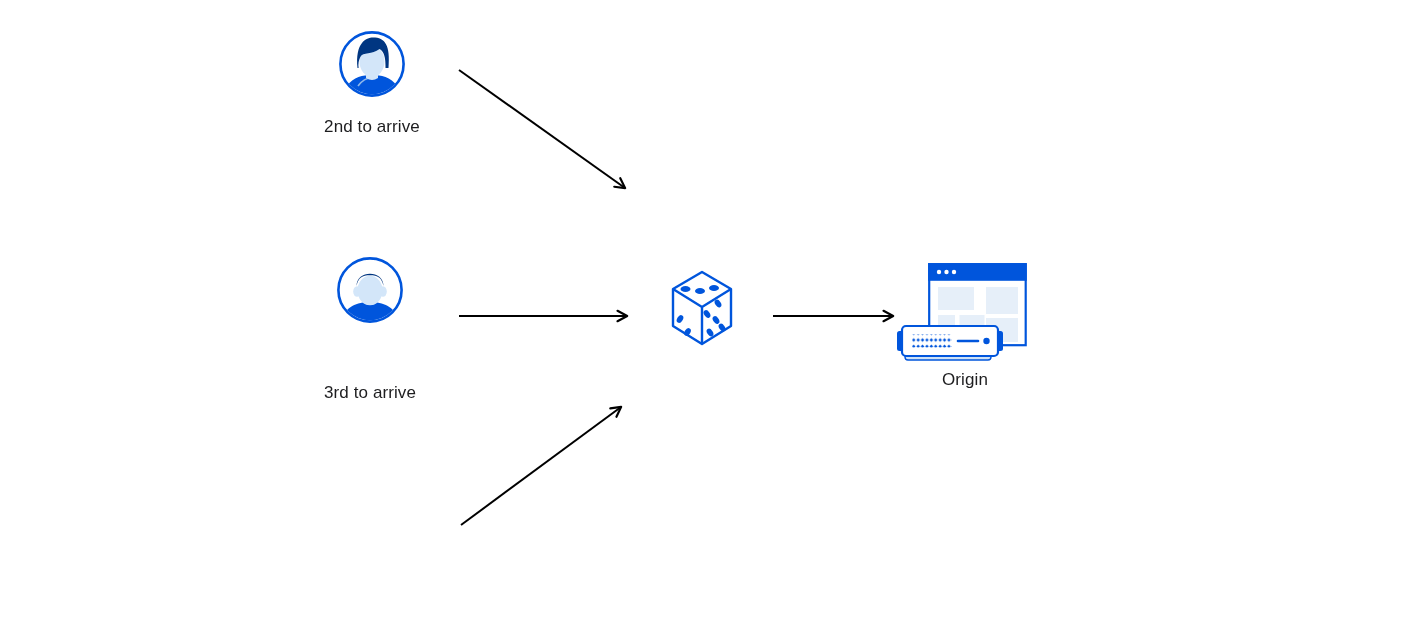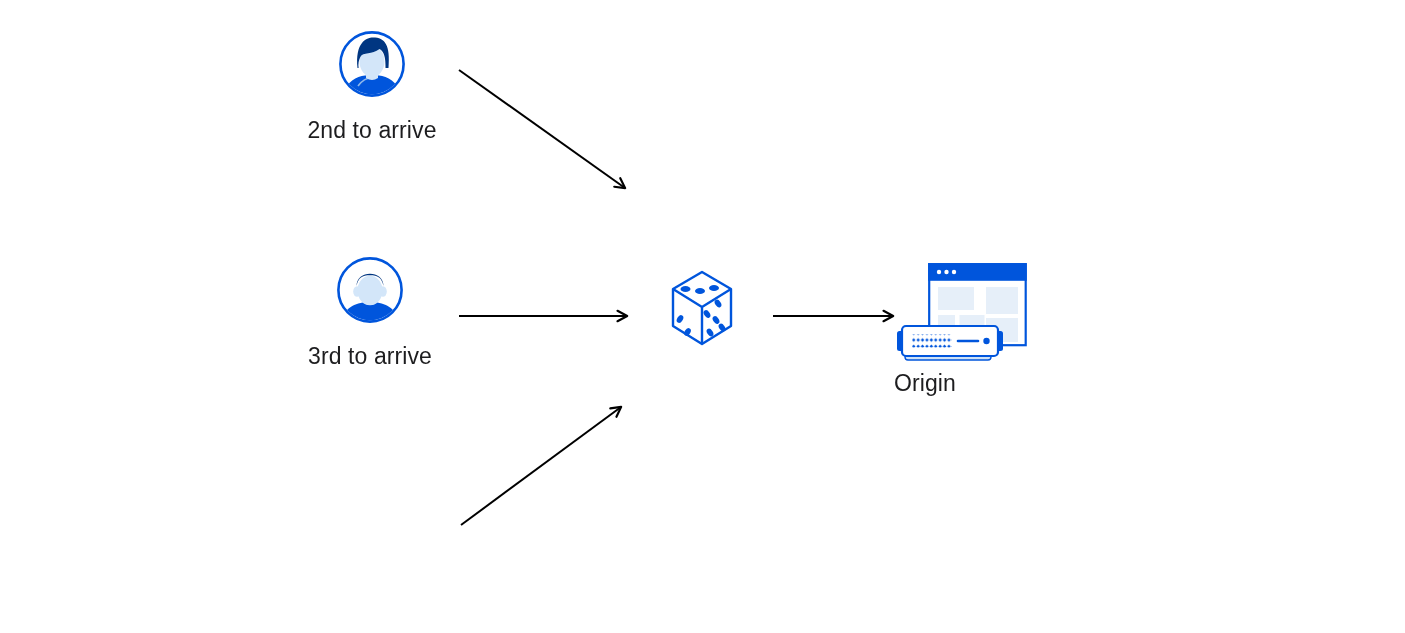--- a/index.html
+++ b/index.html
@@ -19,22 +19,23 @@
     position:relative;
     width:1405px;height:633px;
     background:var(--background);
     overflow:hidden;
   }
   .arrows{position:absolute;left:0;top:0;pointer-events:none;}
   .node{position:absolute;display:flex;flex-direction:column;align-items:center;}
   .client-node{width:124px;}
   .node-label{
     margin-top:19px;
-    font-size:23px;
+    font-size:17px;
     color:var(--text);
+    text-align:center;
     white-space:nowrap;
     letter-spacing:0.1px;
   }
   .origin-node{width:142px;height:150px;}
   .origin-node .browser-icon{position:absolute;left:34px;top:0;}
   .origin-node .server-icon{position:absolute;left:0;top:61px;}
   .origin-node .node-label{position:absolute;top:100px;width:142px;margin:7px;}
   
   .sp{stroke:var(--primary);}
   .fp{fill:var(--primary);}
@@ -74,21 +75,21 @@
         <path class="fp" d="M5,68 C7,52 18,46.5 27,45.5 L41,45.5 C50,46.5 61,52 63,68 Z"></path>
         <path d="M20,56 C24,50.5 29,47.8 34,47.5" stroke="#8fb8ea" stroke-width="1.6" fill="none"></path>
         <path class="fs" d="M28,38 L40,38 L40,48 C36,50.5 32,50.5 28,48 Z"></path>
         <ellipse class="fs" cx="34" cy="31.5" rx="12.5" ry="15.5"></ellipse>
         <path class="fd" d="M19.5,38 C17,13 28,7.5 35,7.5 C47,7.5 52.5,15 50.5,38 L47.5,38 C47.8,28 46,21 41.5,19 C34,25 25,21.5 22.3,27 C20.8,30.2 20,33.8 20.6,38 Z"></path>
       </g>
     </svg>
     <div class="node-label">2nd to arrive</div>
   </div>
 
-  <div class="node client-node" style="left:308px;top:256px;">
+  <div class="node client-node" style="left:308px;top:256px;gap:40px;">
     <svg width="68" height="68" viewBox="0 0 68 68">
       <defs>
           <clipPath id="clipAv2">
             <circle cx="34" cy="34" r="30.4"></circle>
           </clipPath>
         </defs>
       <circle cx="34" cy="34" r="31.6" class="fw sp" stroke-width="2.6"></circle>
       <g clip-path="url(#clipAv2)">
         <path class="fp" d="M4,68 C8,51 20,46 34,46 C48,46 60,51 64,68 Z"></path>
         <path class="fs" d="M28.5,38 L39.5,38 L39.5,47.5 C36,49.5 32,49.5 28.5,47.5 Z"></path>

